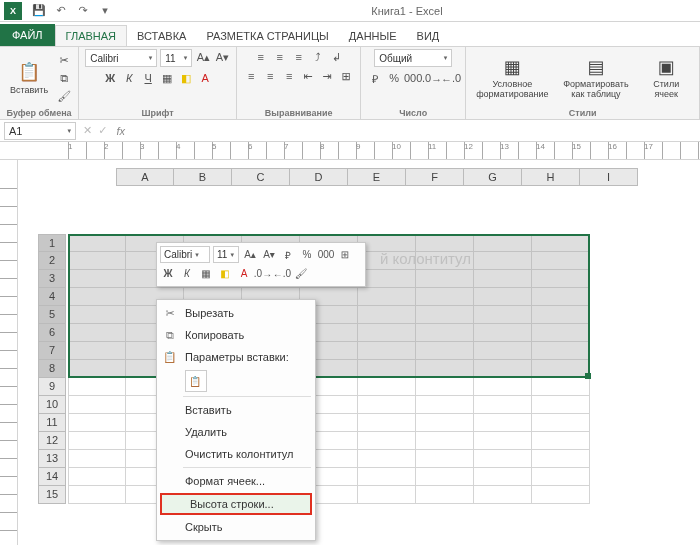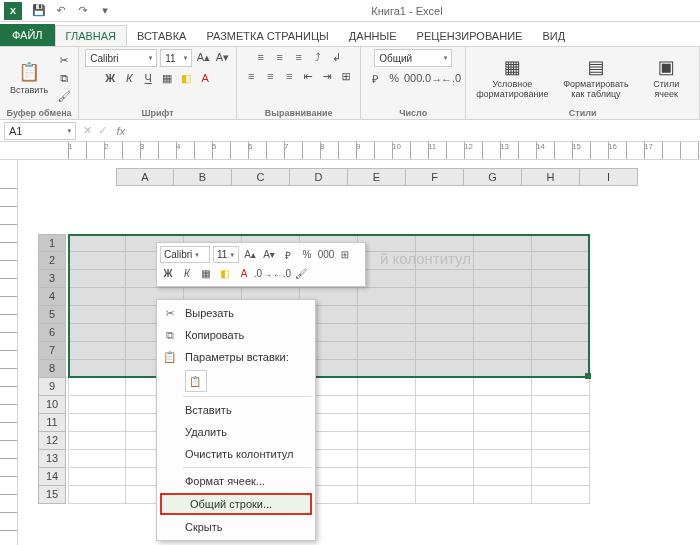--- a/index.html
+++ b/index.html
@@ -105,21 +105,20 @@
   </div>
   <div class="title">Книга1 - Excel</div>
 </div>
 
 <div class="tabs">
   <div class="tab file">ФАЙЛ</div>
   <div class="tab active">ГЛАВНАЯ</div>
   <div class="tab">ВСТАВКА</div>
   <div class="tab">РАЗМЕТКА СТРАНИЦЫ</div>
   <div class="tab">ДАННЫЕ</div>
-  <div class="tab">РЕЦЕНЗИРОВАНИЕ</div>
   <div class="tab">ВИД</div>
 </div>
 
 <div class="ribbon">
   <div class="group">
     <div class="group-body">
       <div class="big-btn">
         <div class="icon">📋</div>
         <span>Вставить</span>
       </div>
@@ -504,19 +503,19 @@
       <span>Удалить</span>
     </div>
   <div class="item">
       <span>Очистить колонтитул</span>
     </div>
   <div class="sep"></div>
   <div class="item">
       <span>Формат ячеек...</span>
     </div>
   <div class="item hl">
-      <span>Общий строки...</span>
+      <span>Высота строки...</span>
     </div>
   <div class="item">
       <span>Скрыть</span>
     </div>
 
 </div>
 
 </body></html>

